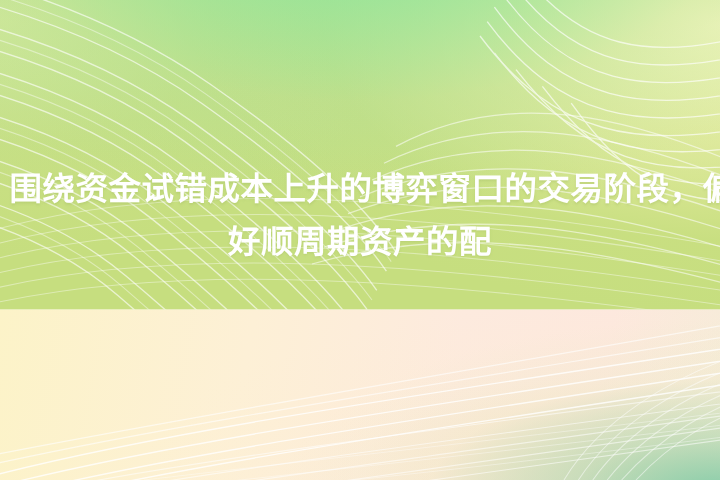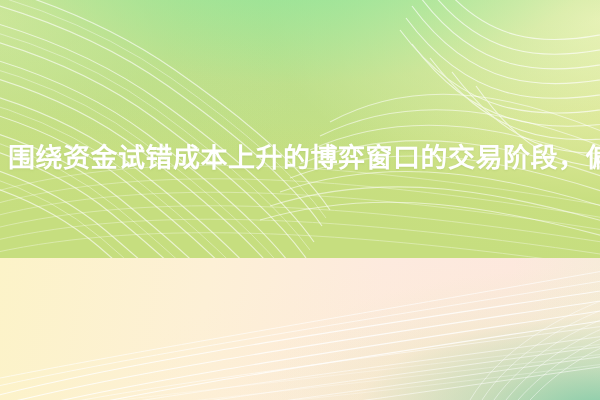--- a/index.html
+++ b/index.html
@@ -224,15 +224,16 @@
       <g fill="none" stroke="#ffffff" stroke-width="0.8" opacity="0.38">
         <path d="M120,142 C 240,128 400,110 620,84"></path>
         <path d="M130,150 C 250,136 408,120 620,94"></path>
         <path d="M140,158 C 260,146 416,130 620,104"></path>
       </g>
     </svg>
   </div>
 
   <div class="headline">
     <span class="line line-1">围绕资金试错成本上升的博弈窗口的交易阶段，偏</span>
+    <span class="line line-2">好顺周期资产的配</span>
   </div>
 
 </div>
 
 </body></html>

